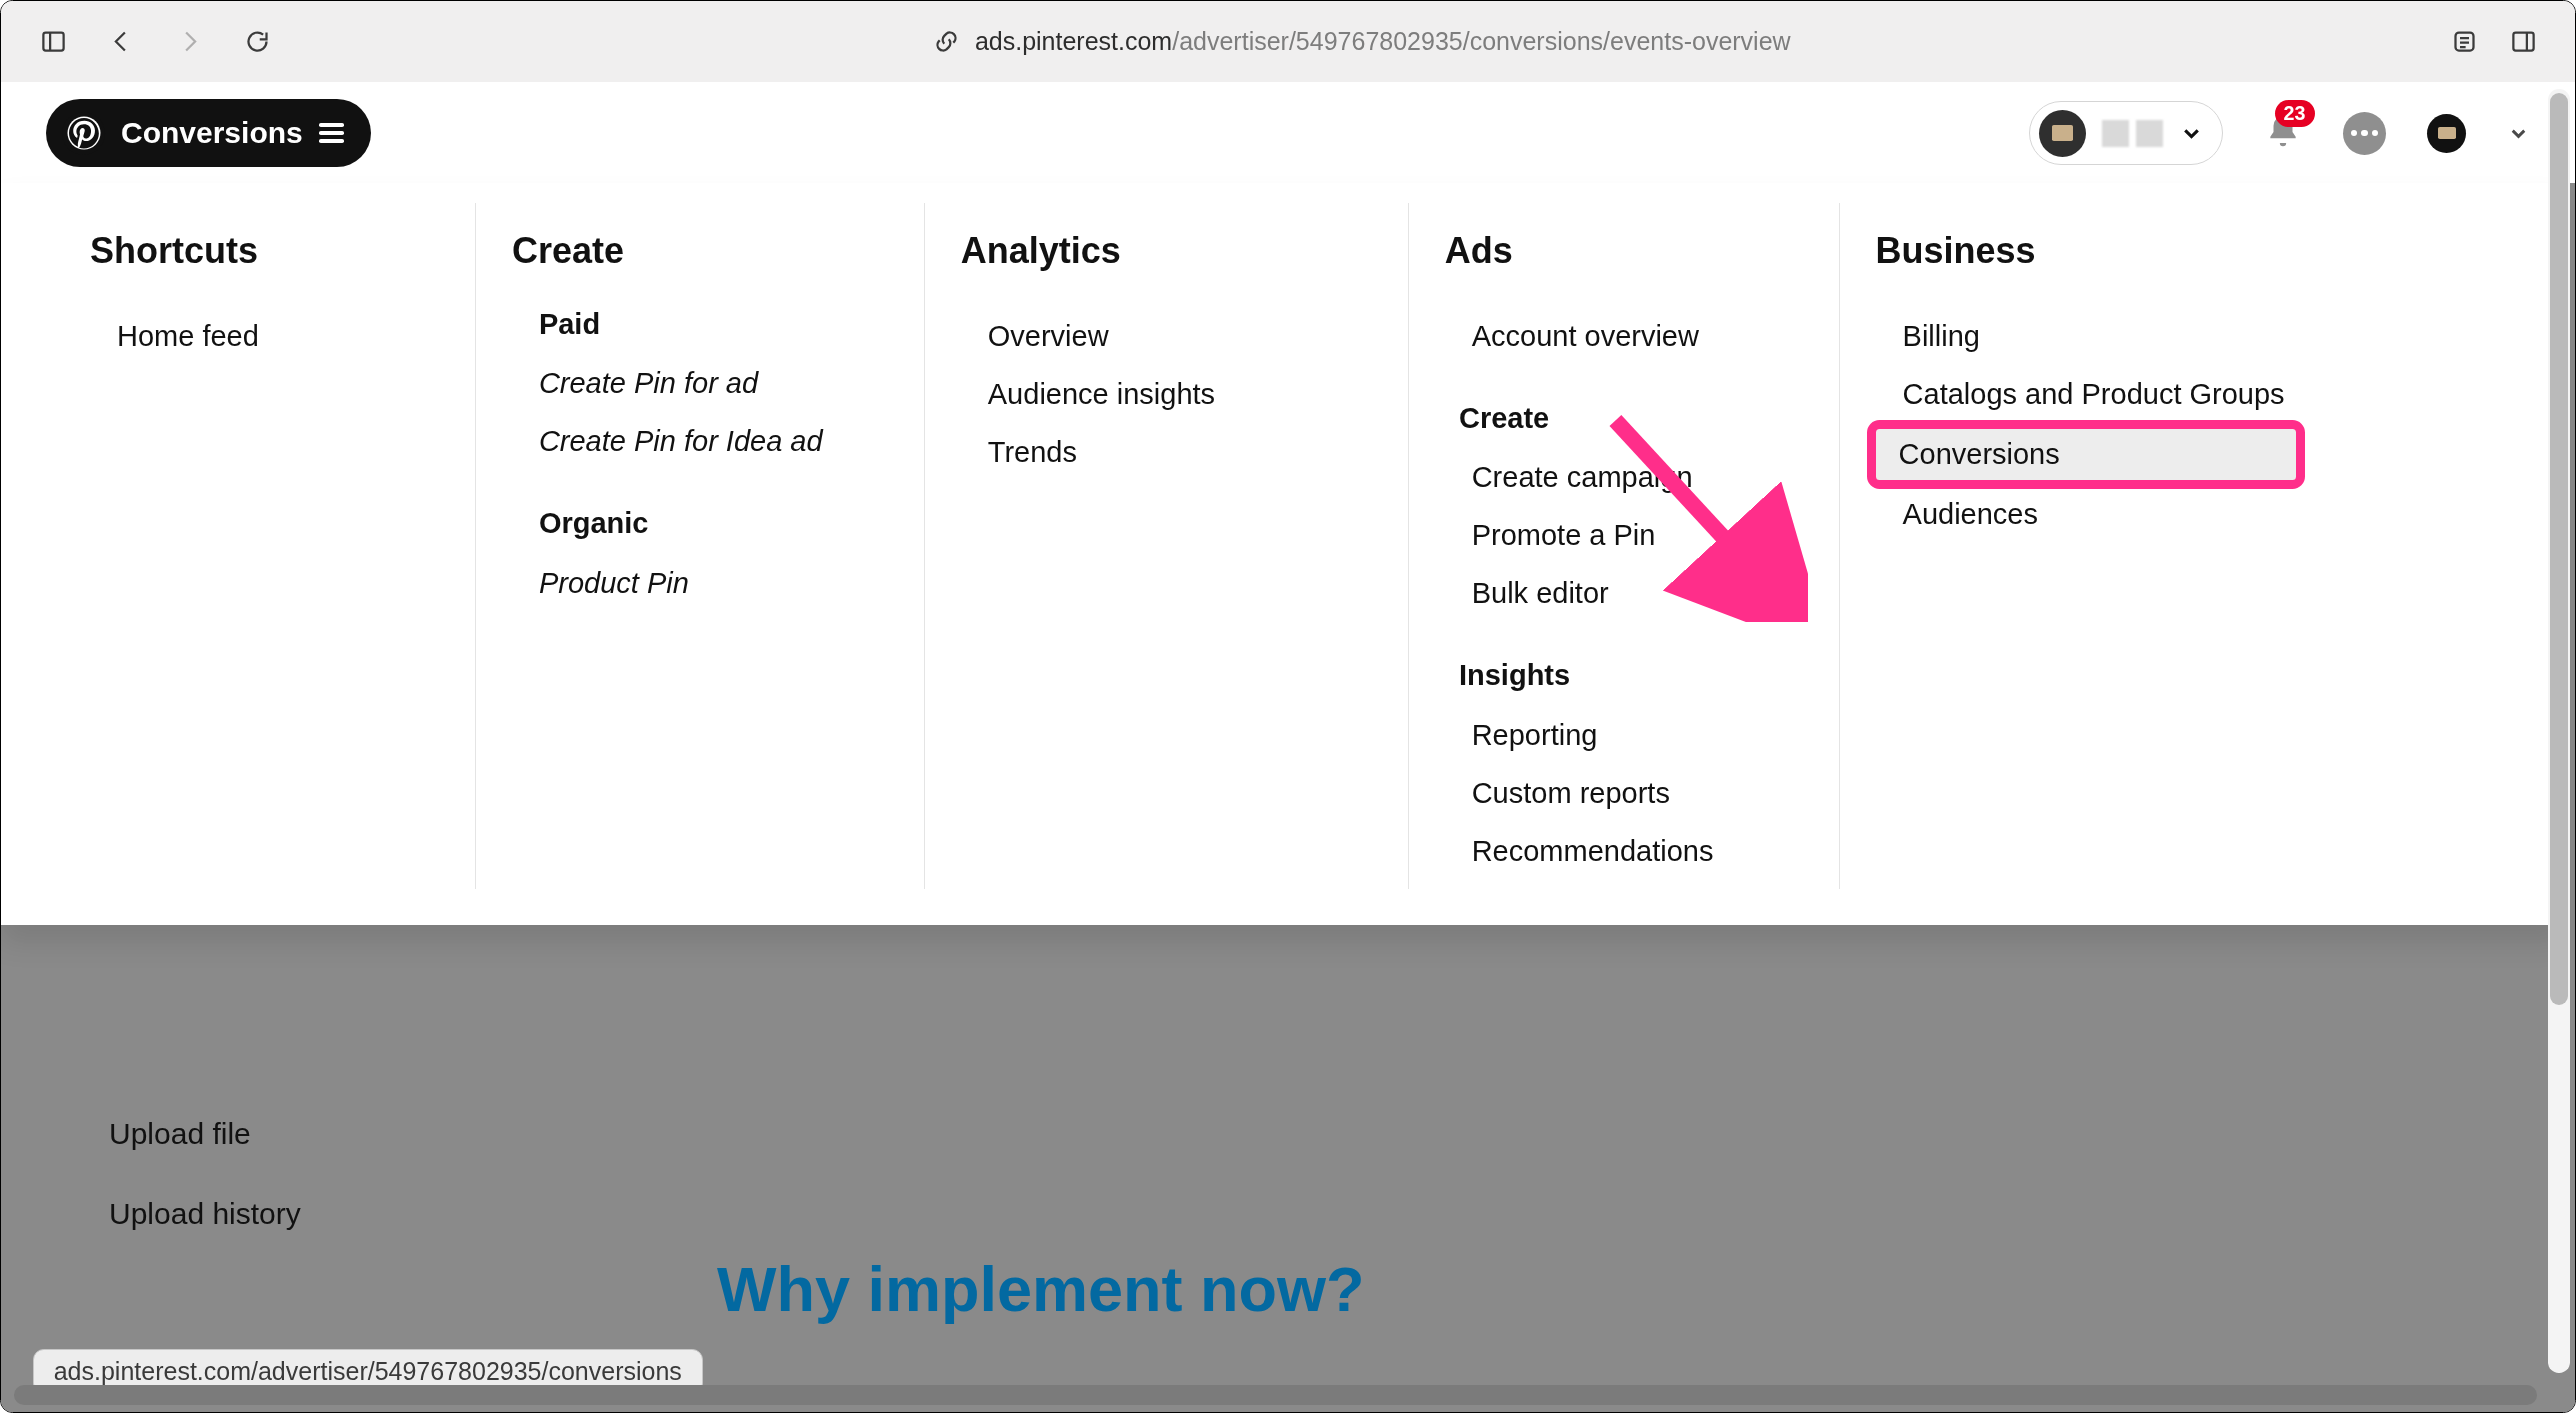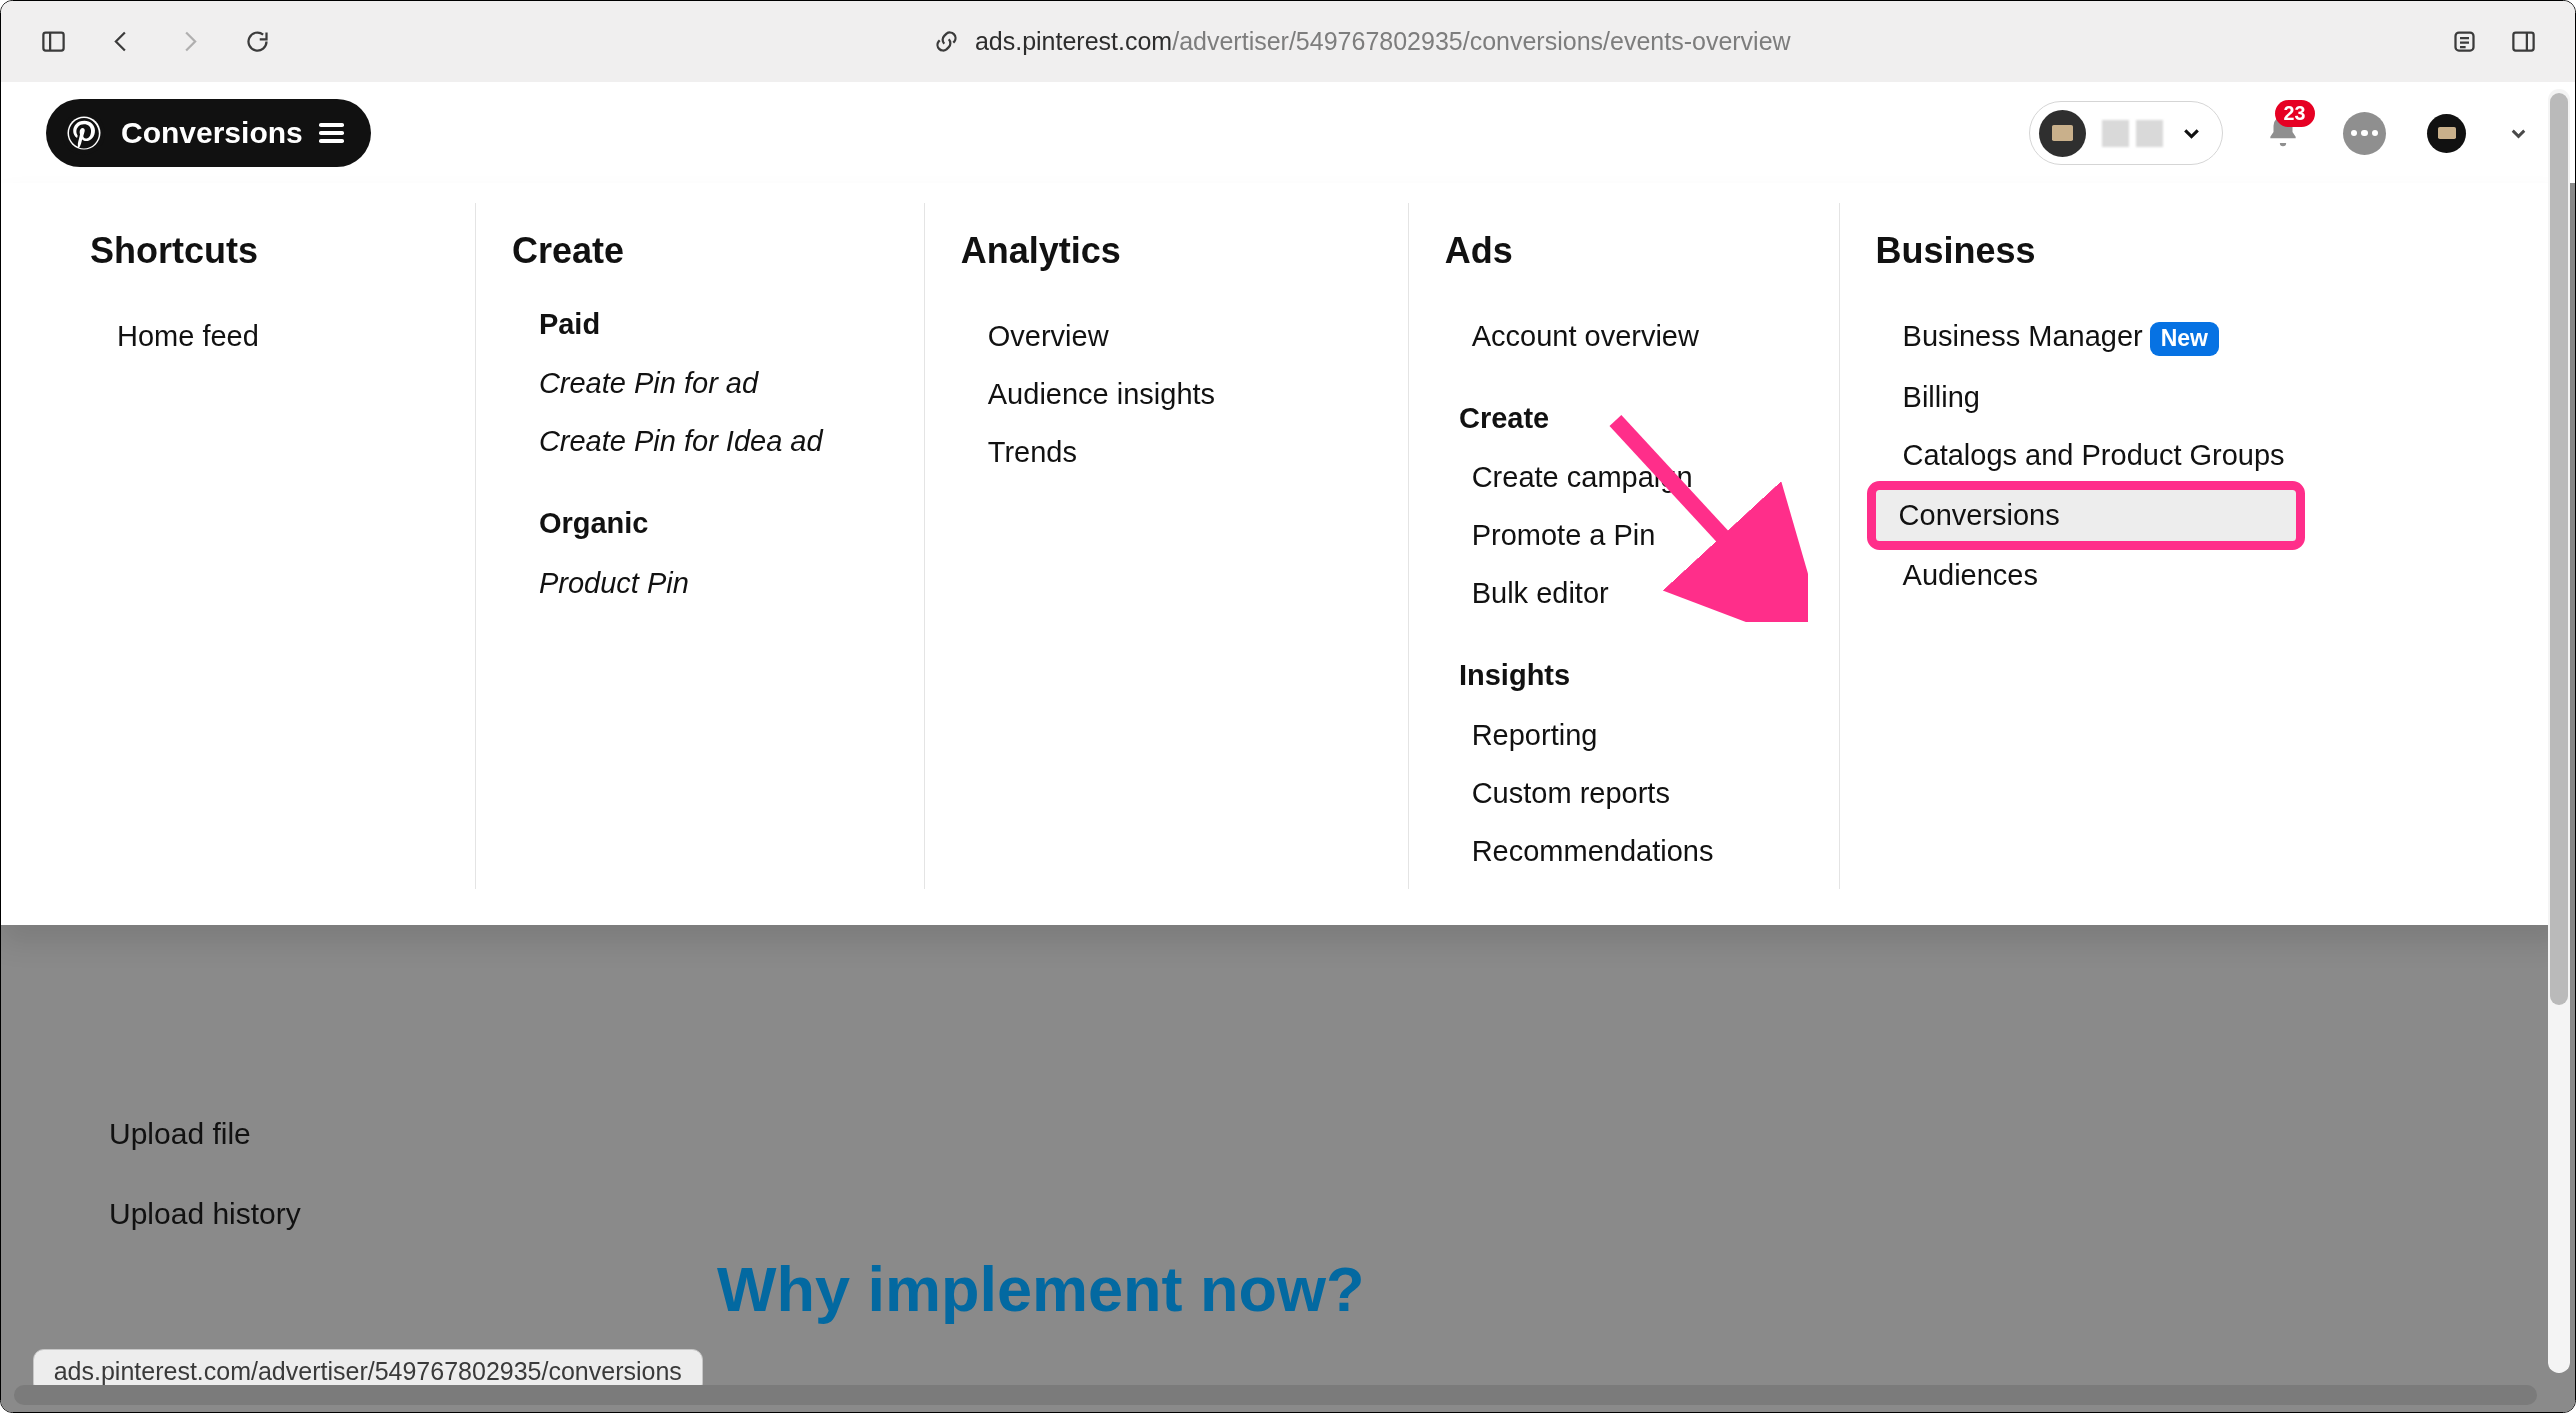--- a/index.html
+++ b/index.html
@@ -260,21 +260,20 @@
         <li>Reporting</li>
         <li>Custom reports</li>
         <li>Recommendations</li>
       </ul>
     </div>
     <div class="divider"></div>
 
     <div class="col business">
       <h2>Business</h2>
       <ul>
-        <li><span>Business Manager</span><span class="badge">New</span></li>
         <li><span>Billing</span></li>
         <li><span>Catalogs and Product Groups</span></li>
         <li class="highlight-box"><span>Conversions</span></li>
         <li><span>Audiences</span></li>
       </ul>
     </div>
   </div>
 
   <svg class="pink-arrow" viewBox="0 0 230 240">
     <defs>

